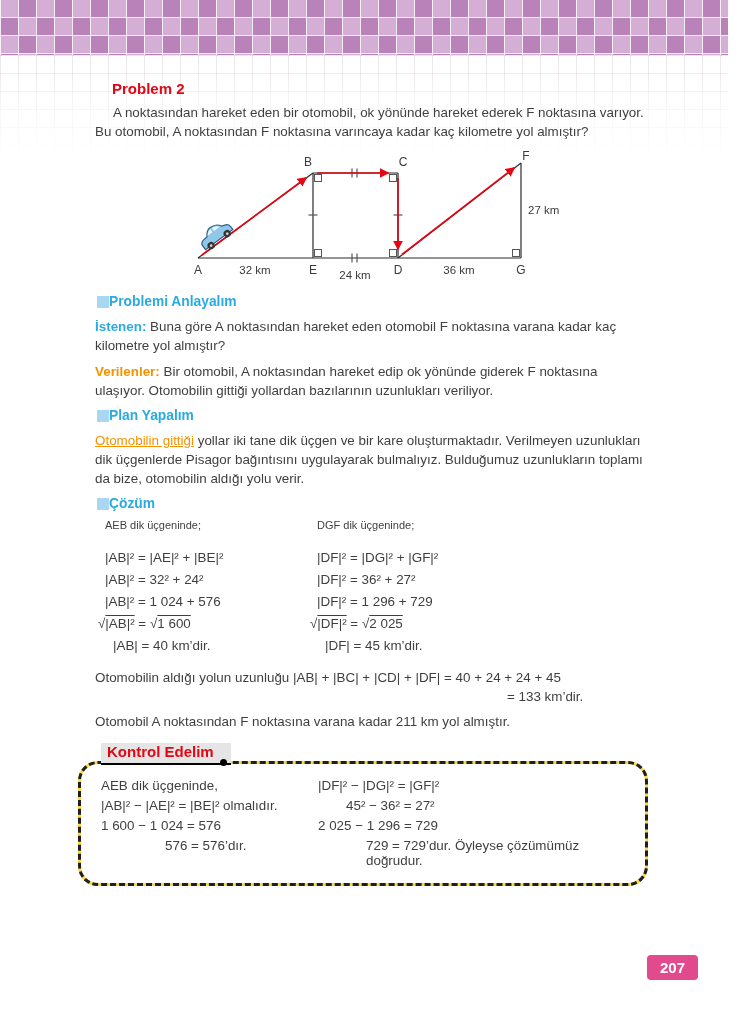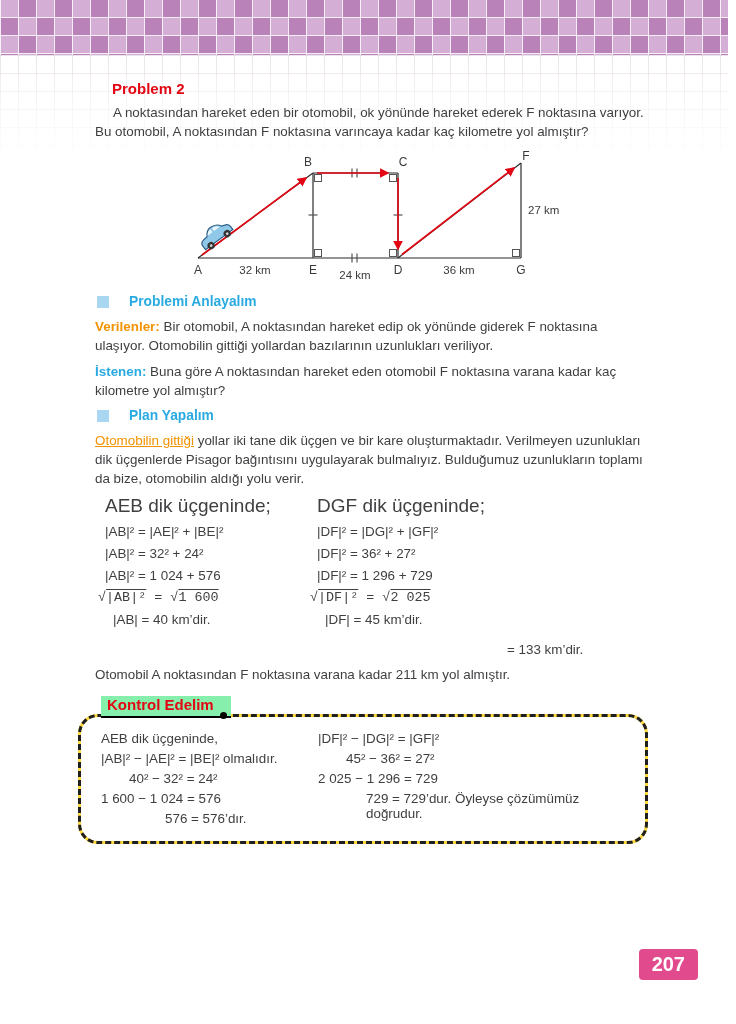--- a/index.html
+++ b/index.html
@@ -26,52 +26,52 @@
     position:absolute;top:55px;left:0;right:0;height:108px;
     background-image:
       linear-gradient(to bottom, rgba(255,255,255,0) 0, rgba(255,255,255,.6) 45%, #fff 96%),
       repeating-linear-gradient(to right, rgba(185,160,185,.28) 0 1px, transparent 1px 18px),
       repeating-linear-gradient(to bottom, rgba(185,160,185,.28) 0 1px, transparent 1px 18px);
   }
   .content{position:relative;padding:80px 80px 0 95px;z-index:1;}
   .body{font-size:13.4px;line-height:1.42;margin:0 0 7px;}
   .indent{text-indent:18px;}
   .problem-head{margin:0 0 6px 17px;color:var(--red);font-weight:bold;font-size:15px;}
-  .sec{display:flex;align-items:center;gap:20px;margin:8px 0 8px 2px;color:var(--cyan);font-weight:bold;font-size:13.8px;}
+  .sec{display:flex;align-items:center;gap:0;margin:8px 0 8px 2px;color:var(--cyan);font-weight:bold;font-size:13.8px;}
   .sqb{width:12px;height:12px;background:var(--bullet-blue);flex:0 0 auto;}
   .lead-orange{color:var(--orange);font-weight:bold;}
   .lead-cyan{color:var(--cyan);font-weight:bold;}
   .plain-orange{color:var(--orange);text-decoration:underline;}
   .diagram{display:block;margin:0 0 0 83px;}
   .cols{display:flex;margin:4px 0 8px 10px;}
   .col-l{width:212px;flex:0 0 auto;}
   .col-r{flex:1;}
-  .math-head{font-size:19px;margin-bottom:7px;}
+  .math-head{font-size:11px;margin-bottom:19px;}
   .math-line{font-size:13.4px;margin-bottom:7px;}
-  .math-sqrt{margin-left:-7px;font-family:Liberation Mono, monospace;}
+  .math-sqrt{margin-left:-7px;}
   .math-last{padding-left:8px;}
   .ovl{text-decoration:overline;}
   .total2{font-size:13.4px;margin:0 0 8px 412px;}
   
   .kontrol{position:relative;margin:30px 0 0 -17px;border:3px solid var(--box-yellow);border-radius:20px;padding:14px 20px 10px;}
   .kontrol::before{content:"";position:absolute;inset:-3px;border:3px dashed #1f1f1f;border-radius:20px;pointer-events:none;}
-  .k-title{position:absolute;top:-21px;left:20px;background:#86efac;padding:0 4px 2px 6px;display:flex;align-items:flex-end;z-index:2;border-bottom:2.5px solid #000;text-align:right;}
+  .k-title{position:absolute;top:-21px;left:20px;background:#e5e5e5;padding:0 4px 2px 6px;display:flex;align-items:flex-end;z-index:2;border-bottom:2.5px solid #000;text-align:right;}
   .k-title-text{color:var(--red);font-weight:bold;font-size:15px;line-height:1.2;}
   .k-dot{width:7px;height:7px;background:#000;border-radius:50%;margin:0 0 -4.5px 6px;flex:0 0 auto;}
   .k-intro{font-size:13.4px;line-height:1.42;text-indent:18px;margin:2px 0 7px;}
   .k-cols{display:flex;}
   .k-col-l{width:217px;flex:0 0 auto;}
   .k-col-r{flex:1;}
   .k-head{font-size:13.4px;margin-bottom:5px;}
   .k-line{font-size:13.4px;margin-bottom:5px;}
   .ind-a{padding-left:28px;}
   .ind-b{padding-left:64px;}
   .ind-c{padding-left:48px;}
   
-  .page-badge{position:absolute;right:30px;bottom:44px;background:var(--badge-pink);color:#fff;font-weight:bold;font-size:20px;padding:4px 13px;border-radius:4px;z-index:3;text-align:center;}
+  .page-badge{position:absolute;right:30px;bottom:44px;background:var(--badge-pink);color:#fff;font-weight:bold;font-size:15px;padding:4px 13px;border-radius:4px;z-index:3;text-align:center;}
   svg text{font-family:"Liberation Sans",sans-serif;}
 </style>
 </head>
 <body>
 
 <div class="sheet">
   <div class="checker"></div>
   <div class="grid-fade"></div>
 
   <div class="content">
@@ -137,67 +137,71 @@
         <text x="281" y="126" text-anchor="middle" font-size="11.5">36 km</text>
         <text x="350" y="66" text-anchor="start" font-size="11.5">27 km</text>
       </g>
     </svg>
 
     <div class="sec">
       <span class="sqb"></span>
       <span>Problemi Anlayalım</span>
     </div>
     <p class="body">
+      <span class="lead-cyan">İstenen:</span>
+      <span>Buna göre A noktasından hareket eden otomobil F noktasına varana kadar kaç kilometre yol almıştır?</span>
+    </p>
+    <p class="body">
       <span class="lead-orange">Verilenler:</span>
       <span>Bir otomobil, A noktasından hareket edip ok yönünde giderek F noktasına ulaşıyor. Otomobilin gittiği yollardan bazılarının uzunlukları veriliyor.</span>
     </p>
-    <p class="body">
-      <span class="lead-cyan">İstenen:</span>
-      <span>Buna göre A noktasından hareket eden otomobil F noktasına varana kadar kaç kilometre yol almıştır?</span>
-    </p>
 
     <div class="sec">
       <span class="sqb"></span>
       <span>Plan Yapalım</span>
     </div>
     <p class="body"><span class="plain-orange">Otomobilin gittiği</span><span> yollar iki tane dik üçgen ve bir kare oluşturmaktadır. Verilmeyen uzunlukları dik üçgenlerde Pisagor bağıntısını uygulayarak bulmalıyız. Bulduğumuz uzunlukların toplamı da bize, otomobilin aldığı yolu verir.</span></p>
 
+    <div class="sec">
+      <span class="sqb"></span>
+      <span>Çözüm</span>
+    </div>
 
     <div class="cols">
       <div class="col-l">
         <div class="math-head">AEB dik üçgeninde;</div>
         <div class="math-line">|AB|² = |AE|² + |BE|²</div>
         <div class="math-line">|AB|² = 32² + 24²</div>
         <div class="math-line">|AB|² = 1 024 + 576</div>
         <div class="math-line math-sqrt"><span>√</span><span class="ovl">|AB|²</span><span> = </span><span>√</span><span class="ovl">1 600</span></div>
         <div class="math-line math-last">|AB| = 40 km’dir.</div>
       </div>
       <div class="col-r">
         <div class="math-head">DGF dik üçgeninde;</div>
         <div class="math-line">|DF|² = |DG|² + |GF|²</div>
         <div class="math-line">|DF|² = 36² + 27²</div>
         <div class="math-line">|DF|² = 1 296 + 729</div>
         <div class="math-line math-sqrt"><span>√</span><span class="ovl">|DF|²</span><span> = </span><span>√</span><span class="ovl">2 025</span></div>
         <div class="math-line math-last">|DF| = 45 km’dir.</div>
       </div>
     </div>
 
+    <p class="body" style="margin-bottom:2px;">Otomobilin aldığı yolun uzunluğu |AB| + |BC| + |CD| + |DF| = 40 + 24 + 24 + 45</p>
     <div class="total2">= 133 km’dir.</div>
     <p class="body">Otomobil A noktasından F noktasına varana kadar 211 km yol almıştır.</p>
 
     <div class="kontrol">
       <div class="k-title">
         <span class="k-title-text">Kontrol Edelim</span>
         <span class="k-dot"></span>
       </div>
       <div class="k-cols">
         <div class="k-col-l">
           <div class="k-head">AEB dik üçgeninde,</div>
           <div class="k-line">|AB|² − |AE|² = |BE|² olmalıdır.</div>
-          <div class="k-line ind-a">40² − 32² = 24²</div>
           <div class="k-line">1 600 − 1 024 = 576</div>
           <div class="k-line ind-b">576 = 576’dır.</div>
         </div>
         <div class="k-col-r">
           <div class="k-line">|DF|² − |DG|² = |GF|²</div>
           <div class="k-line ind-a">45² − 36² = 27²</div>
           <div class="k-line">2 025 − 1 296 = 729</div>
           <div class="k-line ind-c">729 = 729’dur. Öyleyse çözümümüz doğrudur.</div>
         </div>
       </div>

